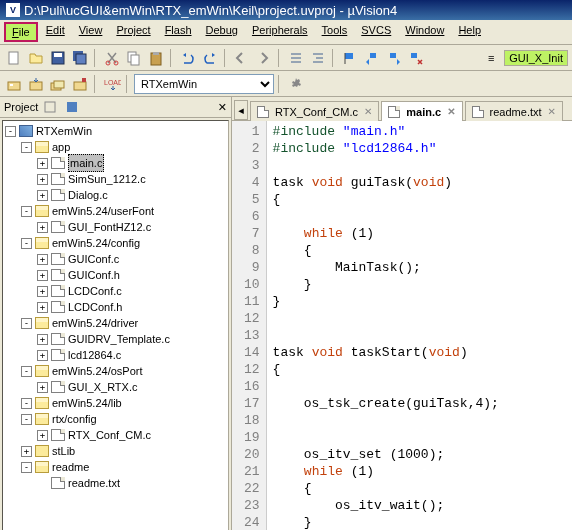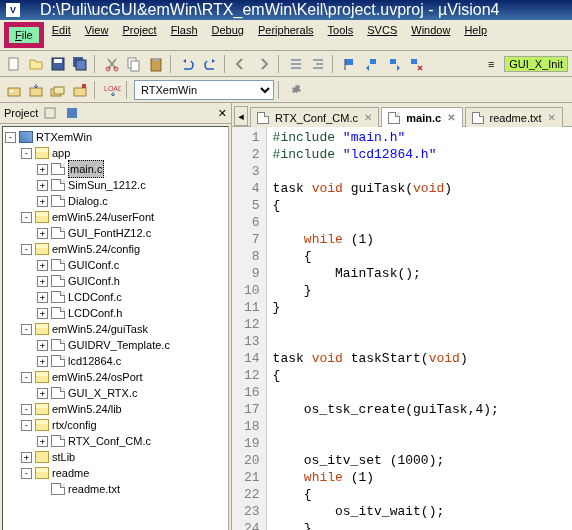--- a/index.html
+++ b/index.html
@@ -1,22 +1,22 @@
 <!DOCTYPE html>
 <html><head>
 <meta charset="utf-8">
 <style>
 * { margin: 0; padding: 0; box-sizing: border-box; }
 body { font-family: Tahoma, sans-serif; font-size: 11px; background: #ece9d8; overflow: hidden; width: 572px; height: 530px; }
 .titlebar { background: linear-gradient(to bottom, #0a246a, #3a6ea5); color: white; padding: 3px 6px; display: flex; align-items: center; height: 20px; }
 .titlebar-icon { width: 14px; height: 14px; background: #fff; margin-right: 4px; display: inline-flex; align-items: center; justify-content: center; color: #0a246a; font-weight: bold; font-size: 9px; }
-.titlebar-text { font-size: 16px; margin-left: 16px; }
+.titlebar-text { font-size: 13px; }
 .menubar { background: #ece9d8; padding: 2px 4px; border-bottom: 1px solid #aca899; display: flex; gap: 2px; }
 .menu-item { padding: 2px 6px; text-decoration: underline; cursor: default; }
-.menu-item:first-child { text-decoration: none; border: 5px solid #be185d; background: #86efac; }
+.menu-item:first-child { text-decoration: none; border: 2px solid #be185d; background: #bef264; }
 .menu-item:first-child::first-letter { text-decoration: underline; }
 .toolbar { background: #ece9d8; padding: 2px 4px; border-bottom: 1px solid #aca899; display: flex; align-items: center; gap: 2px; height: 26px; }
 .tb-btn { width: 20px; height: 20px; display: inline-flex; align-items: center; justify-content: center; border: 1px solid transparent; }
 .tb-sep { width: 4px; height: 18px; border-left: 1px solid #aca899; margin: 0 2px; }
 .tb-combo { height: 20px; border: 1px solid #7f9db9; background: white; font-size: 11px; padding: 1px 2px; }
 .tb-right { margin-left: auto; display: flex; align-items: center; gap: 3px; }
 .label-gui { border: 1px solid #aca899; padding: 1px 4px; background: #bef264; }
 svg { display: block; }
 .main-area { display: flex; height: calc(530px - 20px - 22px - 26px - 26px); }
 .project-panel { width: 232px; border-right: 1px solid #aca899; background: #ece9d8; display: flex; flex-direction: column; }
@@ -333,21 +333,21 @@
                       <span class="tree-icon file-icon"></span>
                       <span>LCDConf.h</span>
                     </div>
                   </li>
                 </ul>
               </li>
               <li>
                 <div class="tree-row">
                   <span class="expander">-</span>
                   <span class="tree-icon folder-icon folder-open"></span>
-                  <span>emWin5.24/guiTask</span>
+                  <span>emWin5.24/driver</span>
                 </div>
                 <ul>
                   <li>
                     <div class="tree-row">
                       <span class="expander">+</span>
                       <span class="tree-icon file-icon"></span>
                       <span>GUIDRV_Template.c</span>
                     </div>
                   </li>
                   <li>

